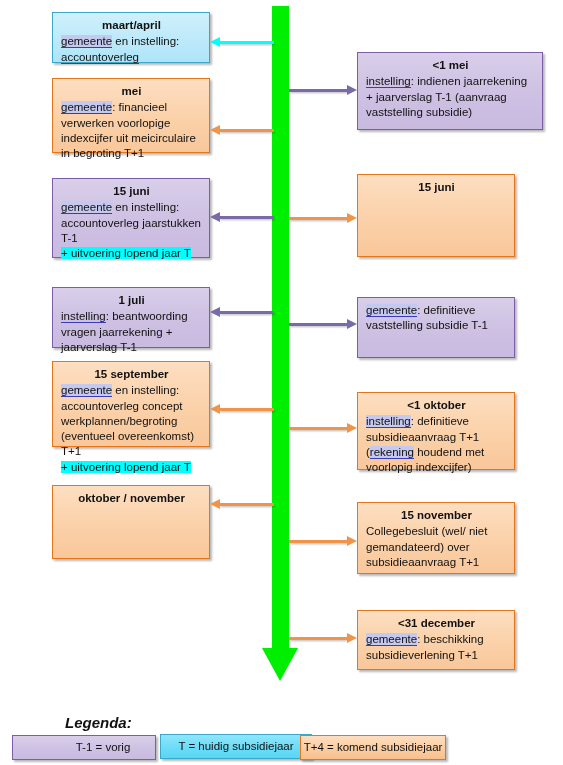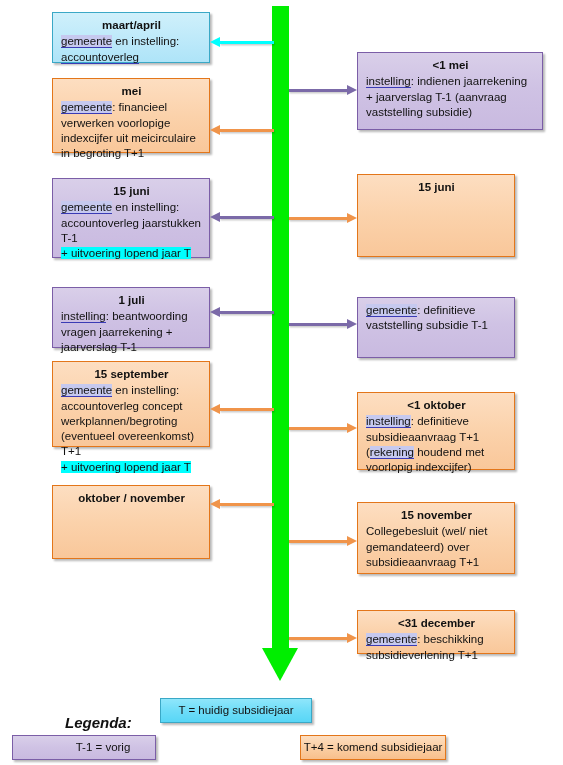--- a/index.html
+++ b/index.html
@@ -211,21 +211,21 @@
   <div class="box orange" style="left:357px; top:392px; width:158px; height:78px;">
     <span class="ttl">&lt;1 oktober</span>
     <span class="bdy"><span class="sp">instelling</span>: definitieve subsidieaanvraag T+1 (<span class="sp">rekening</span> houdend met voorlopig indexcijfer)</span>
   </div>
 
   <div class="box orange" style="left:357px; top:502px; width:158px; height:72px;">
     <span class="ttl">15 november</span>
     <span class="bdy">Collegebesluit (wel/ niet gemandateerd) over subsidieaanvraag T+1</span>
   </div>
 
-  <div class="box orange" style="left:357px; top:610px; width:158px; height:44px;">
+  <div class="box orange" style="left:357px; top:610px; width:158px; height:60px;">
     <span class="ttl">&lt;31 december</span>
     <span class="bdy"><span class="sp">gemeente</span>: beschikking subsidieverlening T+1</span>
   </div>
 
   <div class="arrow cyan" style="left:210px; top:41px; width:64px;">
     <div class="line" style="left:10px; width:54px;"></div>
     <div class="head left" style="left:0px;"></div>
   </div>
 
   <div class="arrow purple" style="left:289px; top:89px; width:68px;">
@@ -282,21 +282,21 @@
     <div class="line" style="left:0px; width:58px;"></div>
     <div class="head right" style="left:58px;"></div>
   </div>
 
   <div class="legend-title">Legenda:</div>
 
   <div class="legend-box purple" style="left:12px; top:735px; width:144px;">
     <span>T-1 = vorig subsidiejaar</span>
   </div>
 
-  <div class="legend-box cyan" style="left:160px; top:698px; width:152px;">
+  <div class="legend-box cyan" style="left:160px; top:734px; width:152px;">
     <span>T = huidig subsidiejaar</span>
   </div>
 
   <div class="legend-box orange" style="left:300px; top:735px; width:146px;">
     <span>T+4 = komend subsidiejaar</span>
   </div>
 
 </div>
 
 </body></html>

